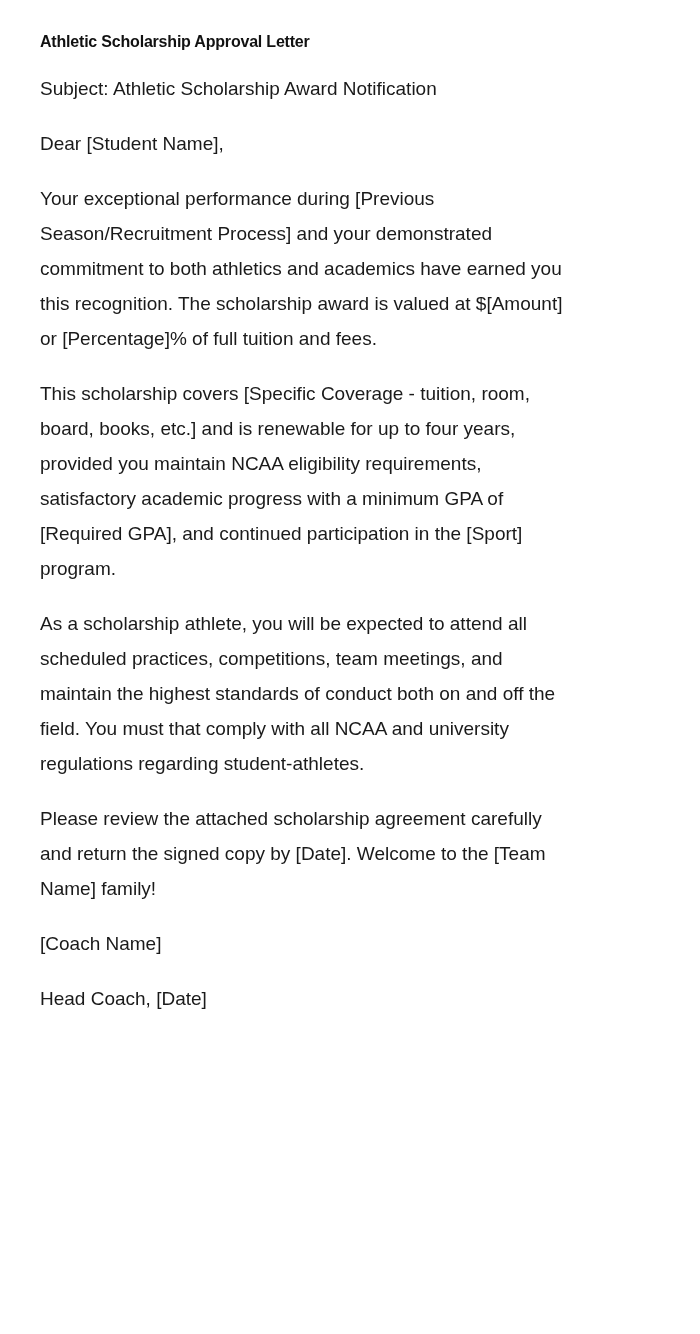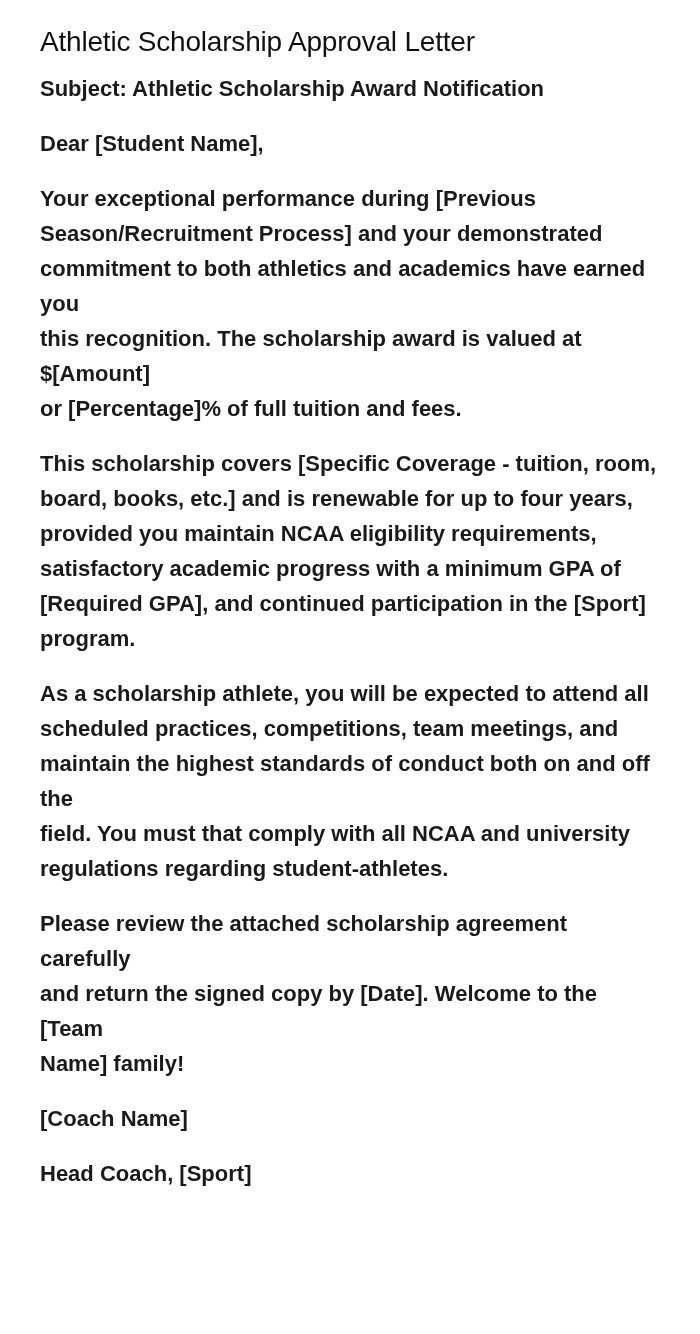--- a/index.html
+++ b/index.html
@@ -14,31 +14,31 @@
   .page {
     box-sizing: border-box;
     width: 700px;
     min-height: 1334px;
     padding: 27px 40px 40px 40px;
     background: #ffffff;
     font-family: "Liberation Sans", sans-serif;
     color: #1a1a1a;
   }
   .doc-title {
-    font-size: 28px;
+    font-size: 16px;
     line-height: 30px;
-    font-weight: 400;
+    font-weight: 700;
     color: #111111;
     margin: 0 0 14px 0;
     letter-spacing: -0.2px;
   }
   .par {
-    font-size: 22px;
+    font-size: 19px;
     line-height: 35px;
-    font-weight: 700;
+    font-weight: 400;
     margin: 0 0 20px 0;
     white-space: pre-line; 
   }
 </style>
 </head>
 <body>
 
 <div class="page">
 
   <h1 class="doc-title">Athletic Scholarship Approval Letter</h1>
@@ -67,16 +67,16 @@
 field. You must that comply with all NCAA and university
 regulations regarding student-athletes.</p>
 
   <p class="par">Please review the attached scholarship agreement carefully
 and return the signed copy by [Date]. Welcome to the [Team
 Name] family!</p>
 
 
   <p class="par">[Coach Name]</p>
 
-  <p class="par">Head Coach, [Sport]</p>
+  <p class="par">Head Coach, [Date]</p>
 
 
 </div>
 
 </body></html>

